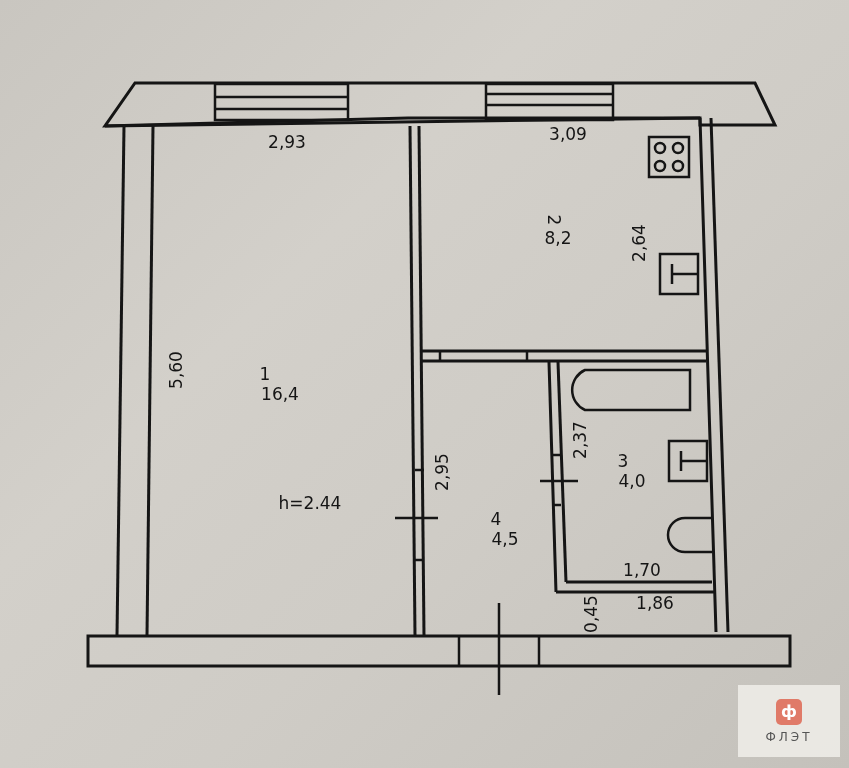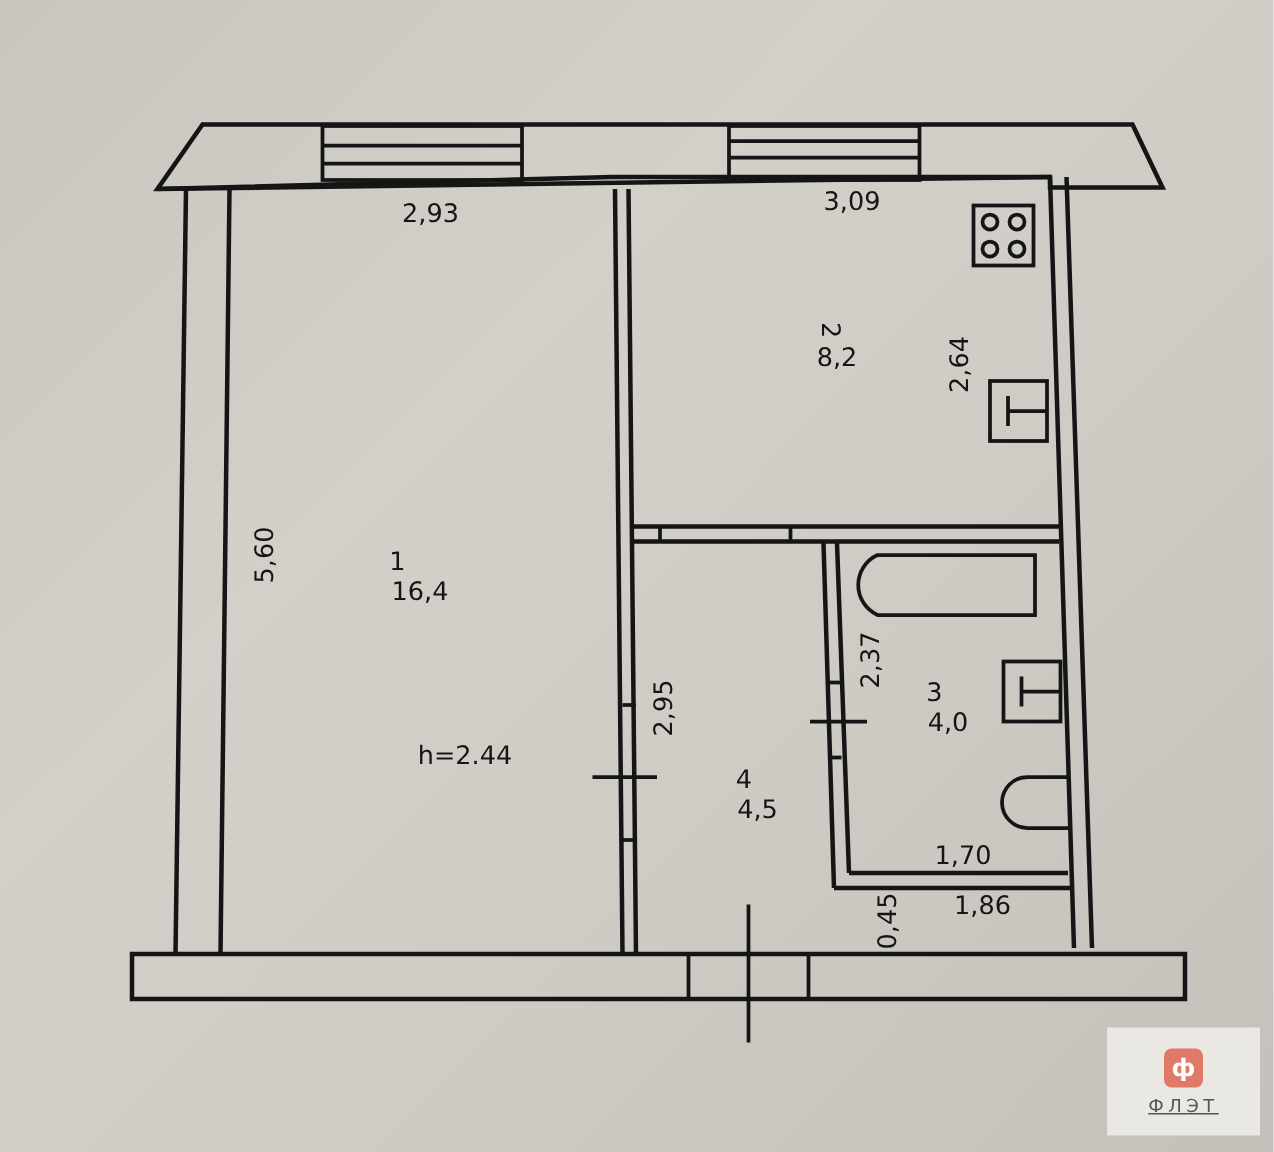--- a/index.html
+++ b/index.html
@@ -18,21 +18,20 @@
       background:rgba(240,238,234,0.85);
       display:flex; flex-direction:column; align-items:center; justify-content:center;
     }
     .wm-icon {
       width:26px; height:26px; border-radius:5px; background:#e07a68;
       color:#fff; font-size:16px; line-height:26px; text-align:center; font-weight:bold;
     }
     .wm-text {
       margin-top:5px; font-size:12px; letter-spacing:3px; color:#555;
       font-family:"DejaVu Sans", sans-serif;
-      text-decoration:underline;
     }
   </style>
 </head>
 <body>
 
 <svg id="plan" width="849" height="768" viewBox="0 0 849 768">
 
   <g>
     <polygon class="wall" points="135,83 755,83 775,125 700,125 700,118 418,118 408,118 105,126"></polygon>
     <line class="wall" x1="105" y1="126" x2="700" y2="118"></line>

